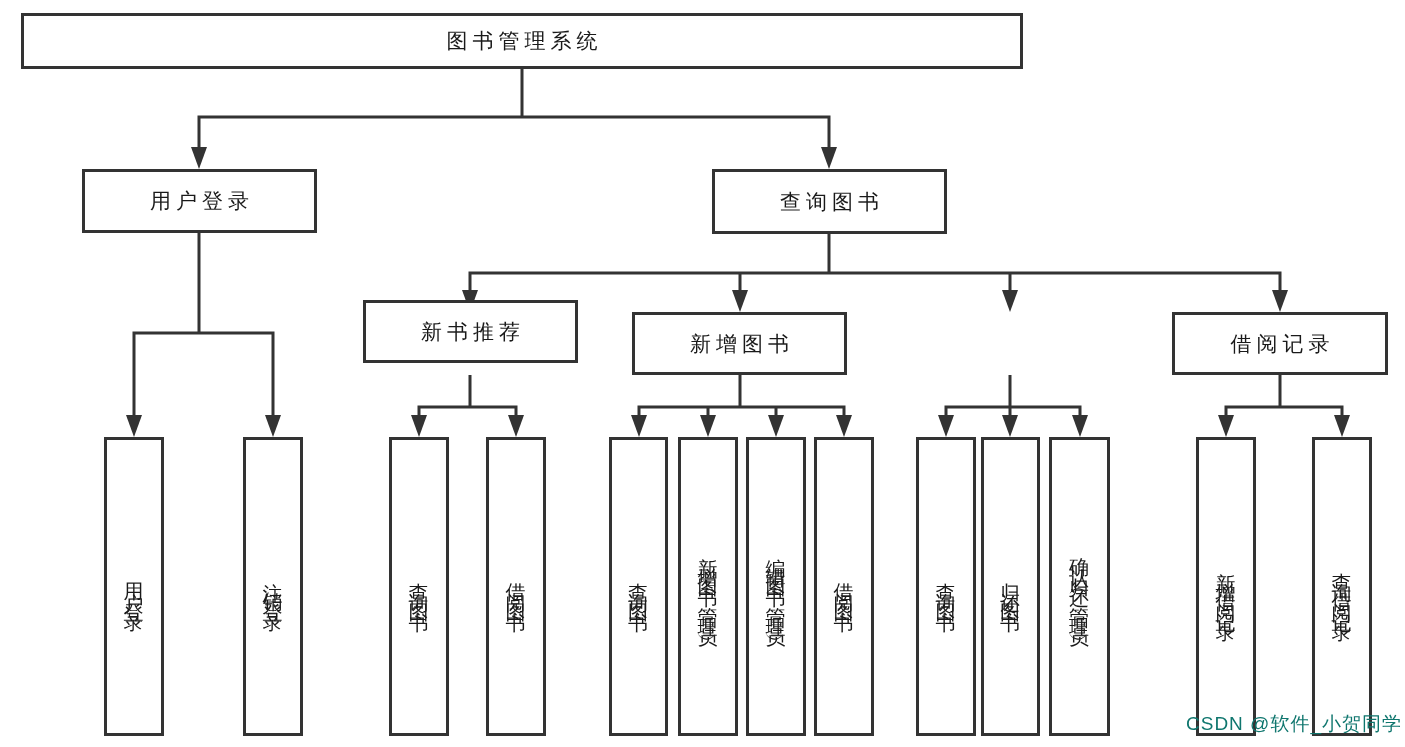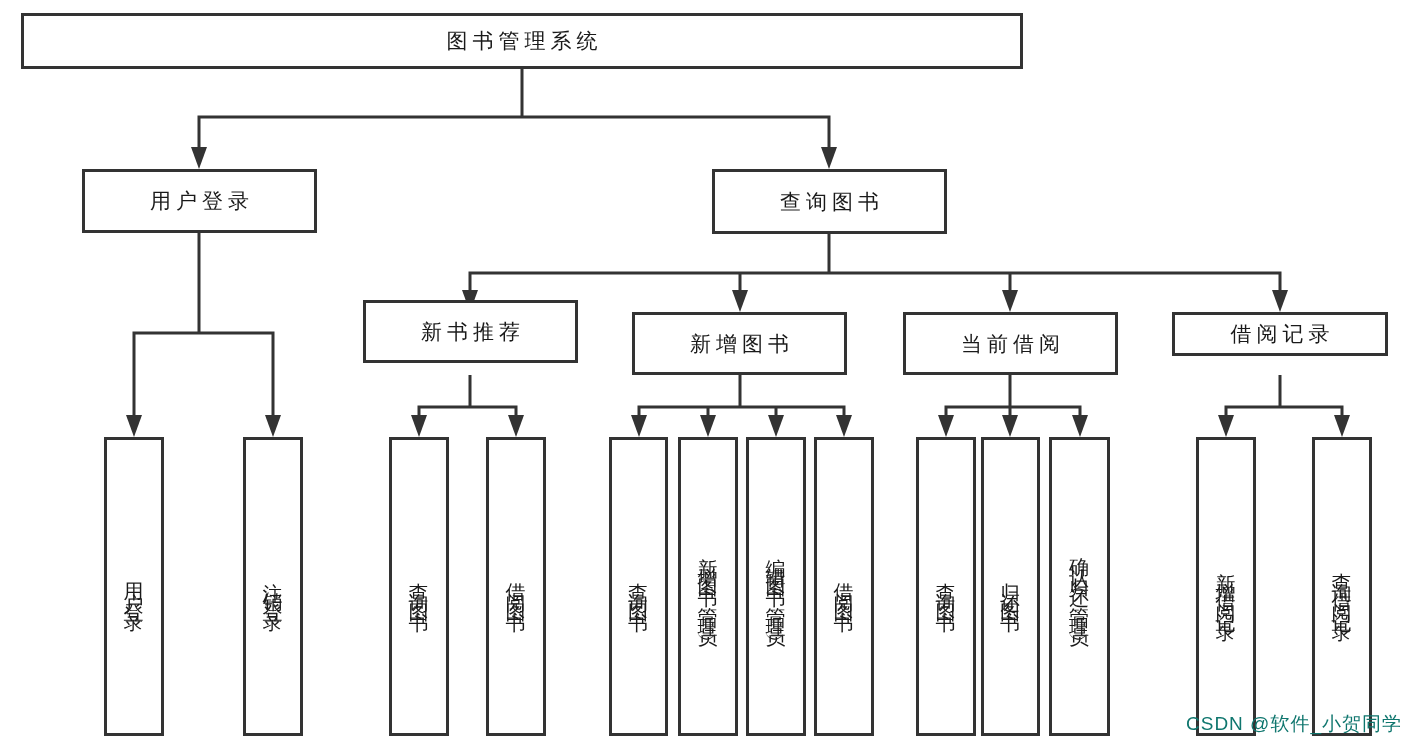--- a/index.html
+++ b/index.html
@@ -70,22 +70,21 @@
     </g>
   </svg>
 
   <div class="box hbox" style="left:21px;top:13px;width:1002px;height:56px;">图书管理系统</div>
 
   <div class="box hbox" style="left:82px;top:169px;width:235px;height:64px;">用户登录</div>
   <div class="box hbox" style="left:712px;top:169px;width:235px;height:65px;">查询图书</div>
 
   <div class="box hbox" style="left:363px;top:300px;width:215px;height:63px;">新书推荐</div>
   <div class="box hbox" style="left:632px;top:312px;width:215px;height:63px;">新增图书</div>
-  <div class="box hbox" style="left:903px;top:312px;width:215px;height:63px;">当前借阅</div>
-  <div class="box hbox" style="left:1172px;top:312px;width:216px;height:44px;">借阅记录</div>
+  <div class="box hbox" style="left:1172px;top:312px;width:216px;height:63px;">借阅记录</div>
 
   <div class="box vbox" style="left:104px;top:437px;width:60px;height:299px;">
     <span>用户登录</span>
   </div>
   <div class="box vbox" style="left:243px;top:437px;width:60px;height:299px;">
     <span>注销登录</span>
   </div>
 
   <div class="box vbox" style="left:389px;top:437px;width:60px;height:299px;">
     <span>查询图书</span>

